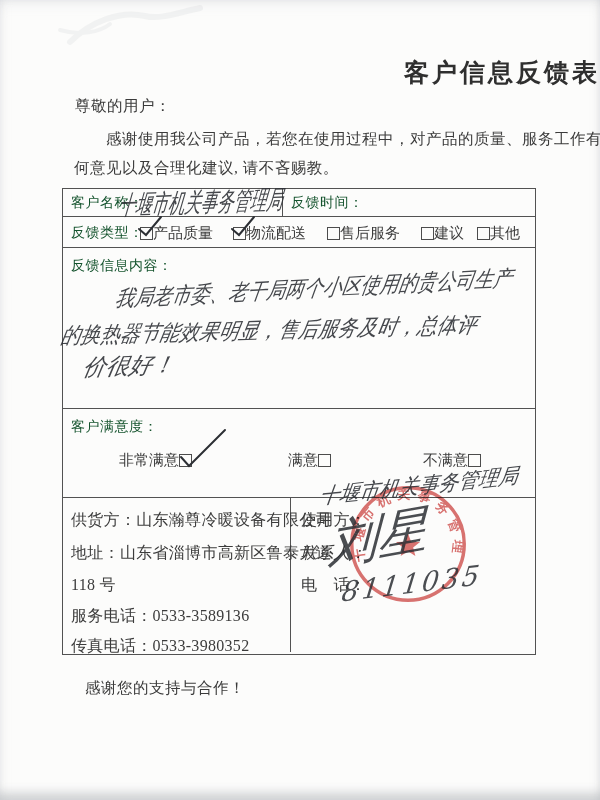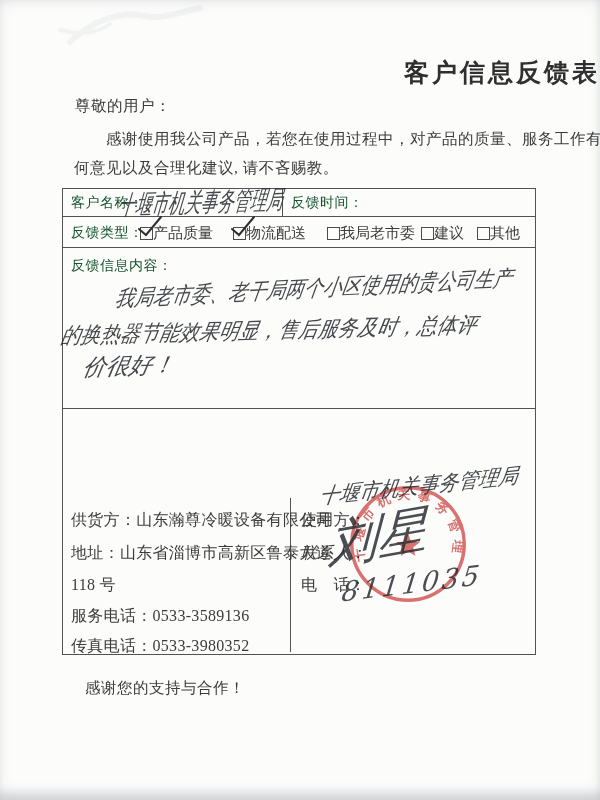--- a/index.html
+++ b/index.html
@@ -95,34 +95,49 @@
           <path d="M3,15 L10,21 L25,3" stroke="#2c2f34" stroke-width="2" fill="none" stroke-linecap="round"></path>
         </svg>
       </span>
       <span class="cb-item" style="position:absolute;left:170px;top:7px;">
         <span class="cb"></span><span>物流配送</span>
         <svg class="tick-svg" style="left:-4px;top:-10px;" width="28" height="24" viewBox="0 0 28 24">
           <path d="M3,15 L10,21 L25,3" stroke="#2c2f34" stroke-width="2" fill="none" stroke-linecap="round"></path>
         </svg>
       </span>
       <span class="cb-item" style="position:absolute;left:264px;top:7px;">
-        <span class="cb"></span><span>我局老市委</span>
+        <span class="cb"></span><span>售后服务</span>
       </span>
       <span class="cb-item" style="position:absolute;left:358px;top:7px;">
         <span class="cb"></span><span>建议</span>
       </span>
       <span class="cb-item" style="position:absolute;left:414px;top:7px;">
         <span class="cb"></span><span>其他</span>
       </span>
     </div>
 
     <div class="row row3">
       <span class="cell-label" style="left:8px;top:9px;">反馈信息内容：</span>
     </div>
 
+    <div class="row row4">
+      <span class="cell-label" style="left:8px;top:9px;">客户满意度：</span>
+      <span class="cb-item" style="position:absolute;left:56px;top:42px;">
+        <span>非常满意</span><span class="cb"></span>
+        <svg class="tick-svg" style="left:60px;top:-24px;" width="50" height="42" viewBox="0 0 50 42">
+          <path d="M2,30 L10,39 L46,3" stroke="#2c2f34" stroke-width="2" fill="none" stroke-linecap="round"></path>
+        </svg>
+      </span>
+      <span class="cb-item" style="position:absolute;left:225px;top:42px;">
+        <span>满意</span><span class="cb"></span>
+      </span>
+      <span class="cb-item" style="position:absolute;left:360px;top:42px;">
+        <span>不满意</span><span class="cb"></span>
+      </span>
+    </div>
 
     <div class="row row5">
       <span class="vdiv" style="left:227px;"></span>
 
       <div class="sline" style="left:8px;top:12px;">
         <span>供货方：</span><span>山东瀚尊冷暖设备有限公司</span>
       </div>
       <div class="sline" style="left:8px;top:45px;">
         <span>地址：</span><span>山东省淄博市高新区鲁泰大道</span>
       </div>

